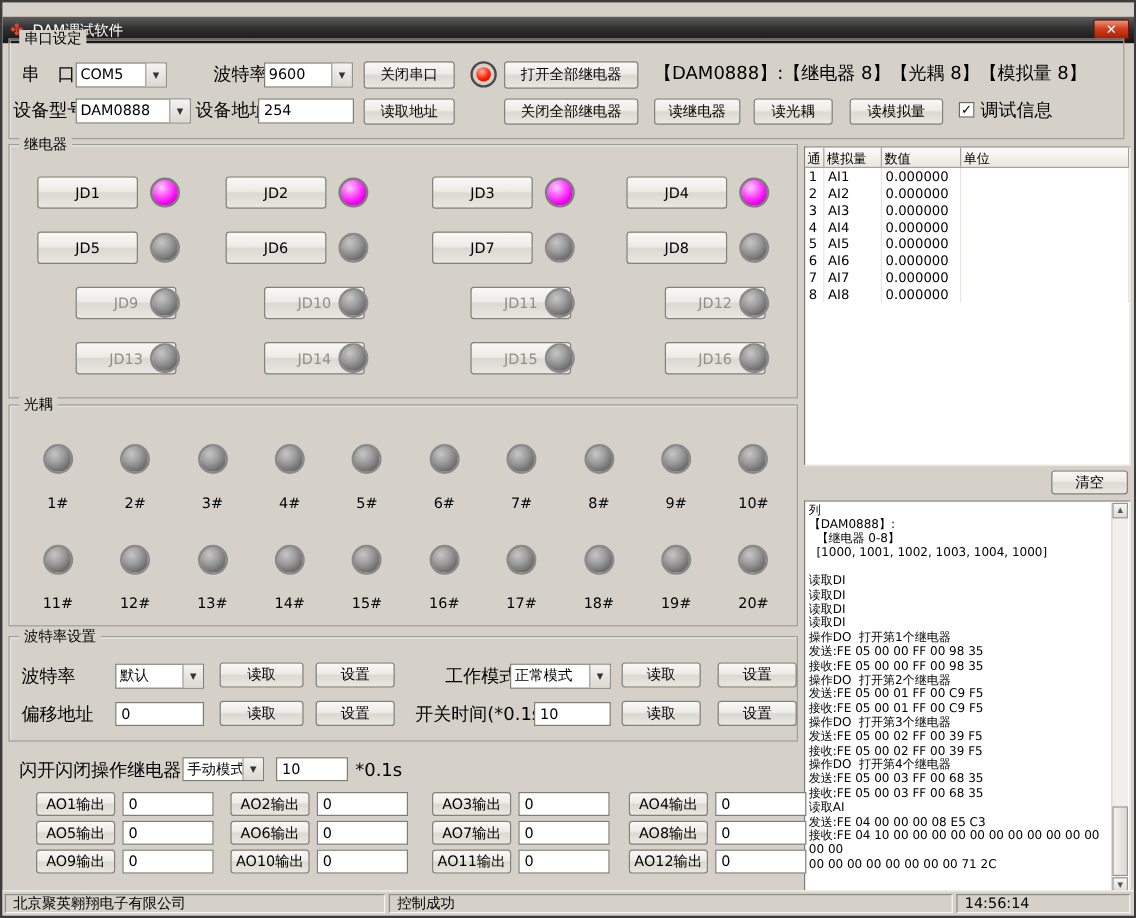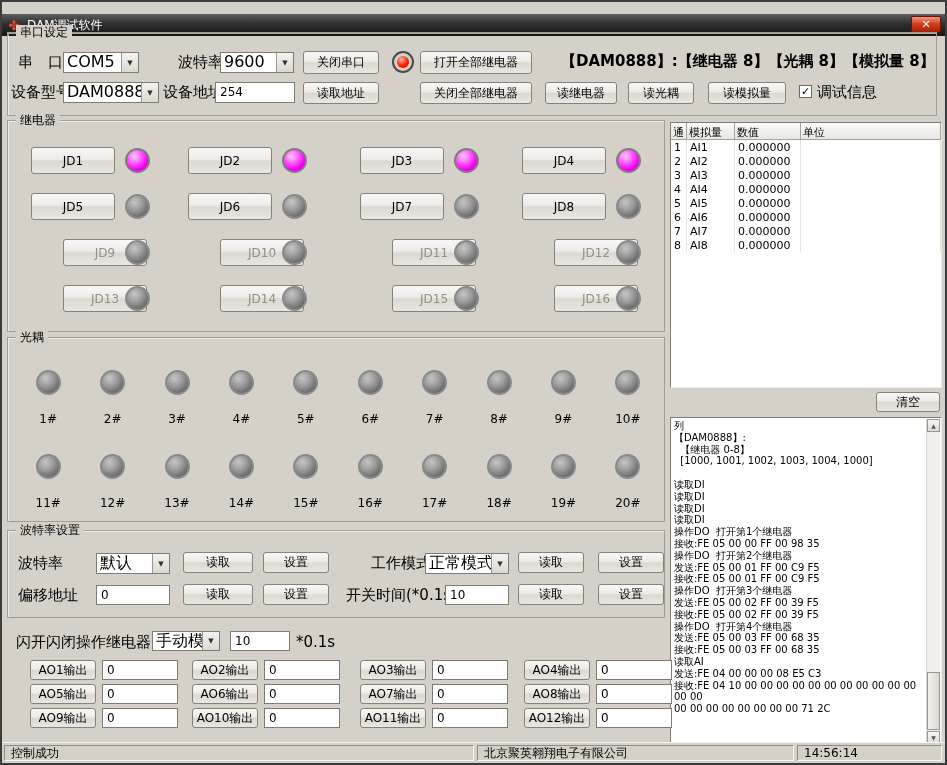--- a/index.html
+++ b/index.html
@@ -18,28 +18,28 @@
   .title-icon::before { content:"✤"; }
   .title-text { font-size:12px; }
   .close-btn { position:absolute; right:4px; top:2px; width:30px; height:17px;
     background:linear-gradient(#f0967f,#d2411f 45%,#a81d03); border:1px solid #6d1403; border-radius:2px;
     color:#fff; display:flex; align-items:center; justify-content:center; font-size:11px; font-weight:bold; }
   .close-btn::before { content:"✕"; }
   
   .groupbox { position:absolute; border:1px solid #a19e95; box-shadow:inset 1px 1px 0 rgba(255,255,255,.6); }
   .gb-label { position:absolute; top:-8px; left:8px; background:#d5d1c9; padding:0 4px; font-size:12px; line-height:14px; white-space:nowrap; }
   .lbl { position:absolute; white-space:nowrap; font-size:15px; line-height:15px; }
-  .bold { font-weight:bold;margin-left:16px; }
+  .bold { font-weight:normal; }
   .btn { position:absolute; display:flex; align-items:center; justify-content:center;
     background:linear-gradient(#f9f8f7,#edebe6 45%,#dcd9d2 52%,#e9e7e1);
     border:1px solid #84827b; border-radius:3px; font-size:12px; white-space:nowrap; }
   .btn.dis { color:#928f88;margin-left:32px; }
   .input { position:absolute; background:#fff; border:1px solid #7f7c73; padding:2px 4px; font-size:12px; line-height:14px; white-space:nowrap; overflow:hidden; }
   .combo { position:absolute; background:#fff; border:1px solid #7f7c73; display:flex; align-items:stretch; }
-  .combo-text { flex:1; padding:2px 3px; font-size:16px; line-height:14px; white-space:nowrap; overflow:hidden; }
+  .combo-text { flex:1; padding:2px 3px; font-size:12px; line-height:14px; white-space:nowrap; overflow:hidden; }
   .combo-btn { width:17px; border-left:1px solid #9a978e; background:linear-gradient(#f4f3f1,#dcd9d2);
     display:flex; align-items:center; justify-content:center; }
   .combo-btn::before { content:"▼"; font-size:7px; color:#333; }
   .checkbox { position:absolute; width:13px; height:13px; background:#fff; border:1px solid #6e6b63;
     display:flex; align-items:center; justify-content:center; font-size:11px; line-height:11px; }
   .checkbox.checked::before { content:"✓"; margin-top:-1px; }
   .abs { position:absolute; }
   
   .light { width:25px; height:25px; border-radius:50%; }
   .light.gray { background:radial-gradient(circle at 36% 30%, #c6c6c6 0%, #9d9d9d 38%, #6f6f6f 72%, #555 100%); border:2px solid #8a8a8a; }
@@ -326,20 +326,21 @@
       <div class="log-line">列</div>
       <div class="log-line">【DAM0888】:</div>
       <div class="log-line">  【继电器 0-8】</div>
       <div class="log-line">  [1000, 1001, 1002, 1003, 1004, 1000]</div>
       <div class="log-line"></div>
       <div class="log-line">读取DI</div>
       <div class="log-line">读取DI</div>
       <div class="log-line">读取DI</div>
       <div class="log-line">读取DI</div>
       <div class="log-line">操作DO  打开第1个继电器</div>
+      <div class="log-line">发送:FE 05 00 00 FF 00 98 35</div>
       <div class="log-line">接收:FE 05 00 00 FF 00 98 35</div>
       <div class="log-line">操作DO  打开第2个继电器</div>
       <div class="log-line">发送:FE 05 00 01 FF 00 C9 F5</div>
       <div class="log-line">接收:FE 05 00 01 FF 00 C9 F5</div>
       <div class="log-line">操作DO  打开第3个继电器</div>
       <div class="log-line">发送:FE 05 00 02 FF 00 39 F5</div>
       <div class="log-line">接收:FE 05 00 02 FF 00 39 F5</div>
       <div class="log-line">操作DO  打开第4个继电器</div>
       <div class="log-line">发送:FE 05 00 03 FF 00 68 35</div>
       <div class="log-line">接收:FE 05 00 03 FF 00 68 35</div>
@@ -414,18 +415,18 @@
   <div class="btn" style="left:28px;top:706px;width:66px;height:20px">AO9输出</div>
   <div class="input" style="left:100px;top:706px;width:76px;height:20px">0</div>
   <div class="btn" style="left:190px;top:706px;width:66px;height:20px">AO10输出</div>
   <div class="input" style="left:262px;top:706px;width:76px;height:20px">0</div>
   <div class="btn" style="left:358px;top:706px;width:66px;height:20px">AO11输出</div>
   <div class="input" style="left:430px;top:706px;width:76px;height:20px">0</div>
   <div class="btn" style="left:522px;top:706px;width:66px;height:20px">AO12输出</div>
   <div class="input" style="left:594px;top:706px;width:76px;height:20px">0</div>
 
   <div class="statusbar">
+    <div class="status-cell sc2">北京聚英翱翔电子有限公司</div>
     <div class="status-cell sc1">控制成功</div>
-    <div class="status-cell sc2">北京聚英翱翔电子有限公司</div>
     <div class="status-cell sc3">14:56:14</div>
   </div>
 
 </div>
 
 </body></html>

